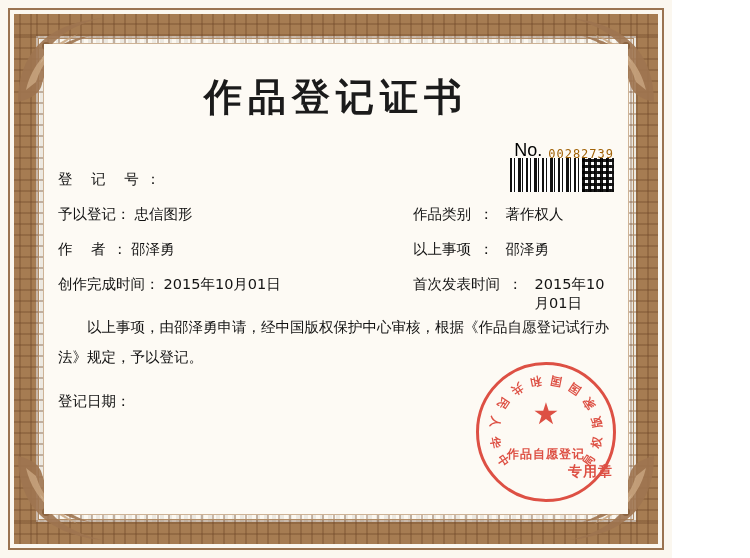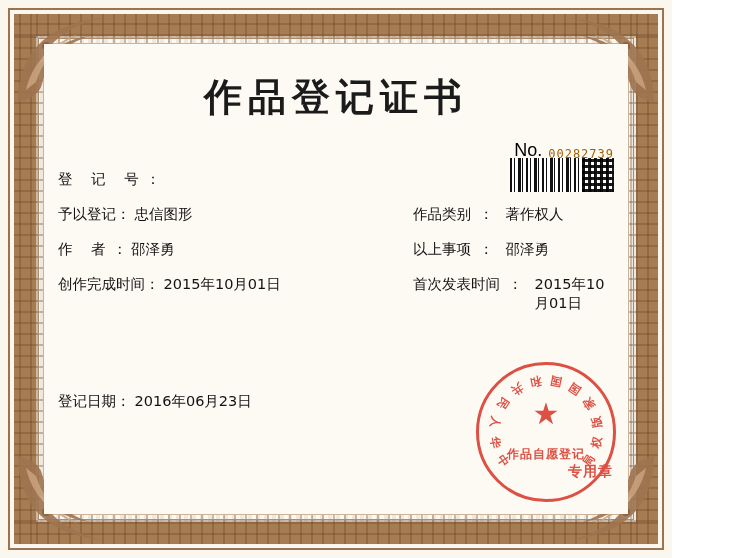--- a/index.html
+++ b/index.html
@@ -331,26 +331,26 @@
         </div>
         <div class="cell right">
           <span class="lbl">首次发表时间</span>
           <span class="colon">：</span>
           <span class="val">2015年10月01日</span>
         </div>
       </div>
 
     </div>
 
+    <div class="statement">以上事项，由邵泽勇申请，经中国版权保护中心审核，根据《作品自愿登记试行办法》规定，予以登记。</div>
 
     <div class="bottom-row">
       <div class="bottom-left">
         <span class="lbl">登记日期</span>
         <span class="colon">：</span>
-        <span class="val">2016年06月23日</span>
       </div>
     </div>
 
     <div class="seal">
       <div class="ring-text">
           <span style="transform: translate(-43.11px, 29.078px) rotate(56deg) translate(-50%, -50%);">中</span>
           <span style="transform: translate(-50.9643px, 10.3267px) rotate(78.5455deg) translate(-50%, -50%);">华</span>
           <span style="transform: translate(-51.0288px, -10.003px) rotate(101.091deg) translate(-50%, -50%);">人</span>
           <span style="transform: translate(-43.2936px, -28.8038px) rotate(123.636deg) translate(-50%, -50%);">民</span>
           <span style="transform: translate(-28.9411px, -43.202px) rotate(146.182deg) translate(-50%, -50%);">共</span>

